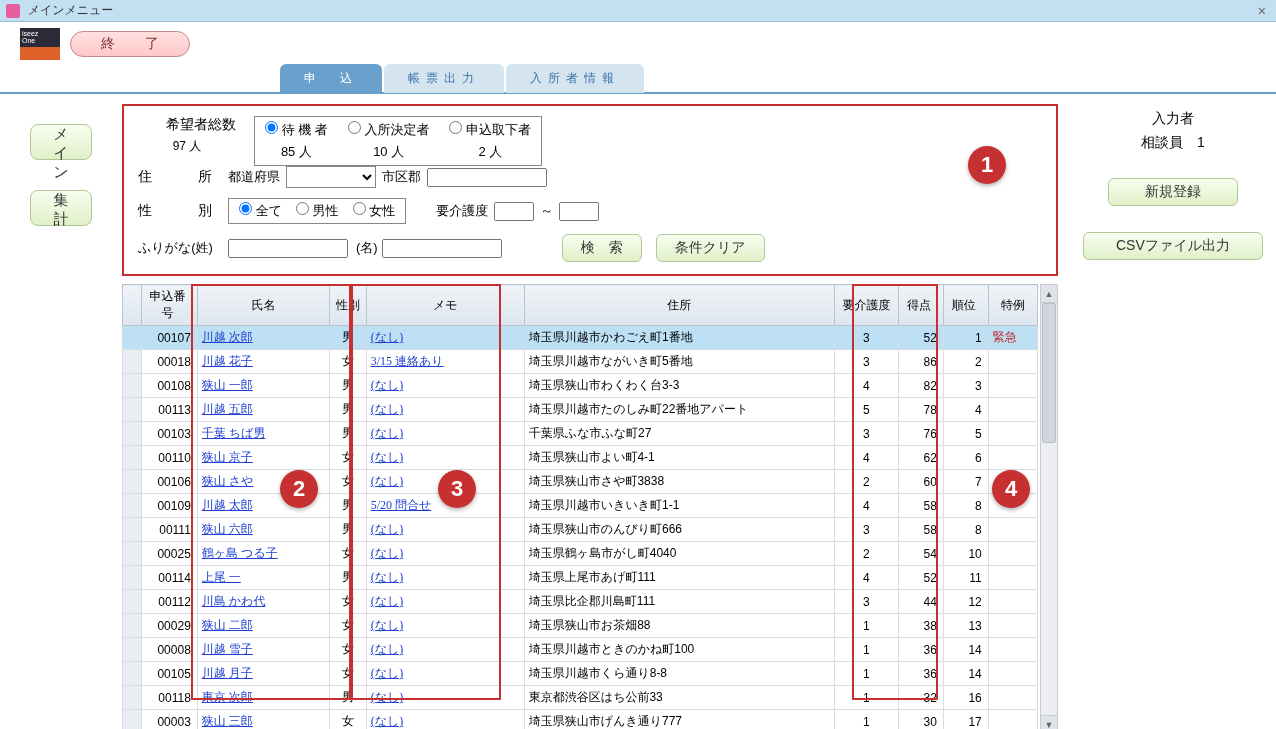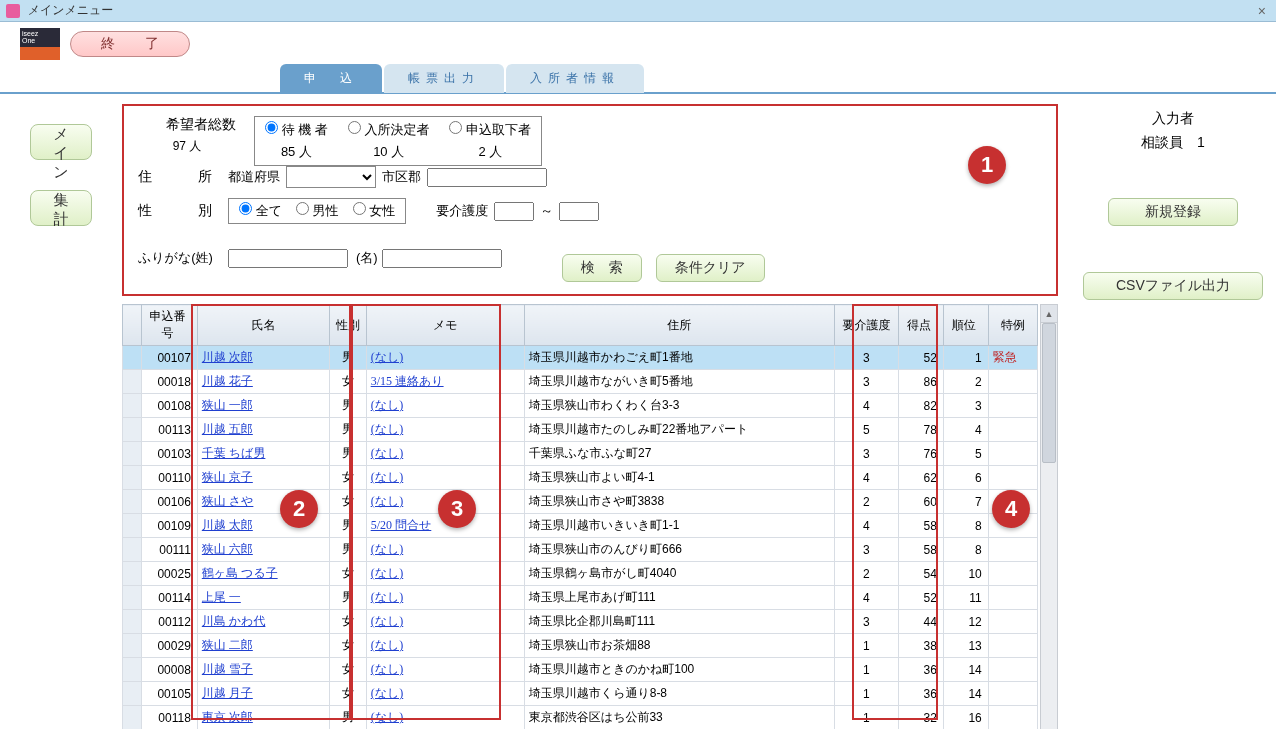--- a/index.html
+++ b/index.html
@@ -32,21 +32,21 @@
 .count-row { display: flex; align-items: flex-start; gap: 18px; }
 .count-block { text-align: center; }
 .count-block .lbl { font-size: 14px; margin-left: 28px; }
 .count-block .cnt { font-size: 12px; margin-top: 4px; }
 .status-group { border: 1px solid #888; display: flex; padding: 4px 10px; gap: 20px; }
 .status-item { text-align: center; }
 .status-item .r { font-size: 13px; }
 .status-item .c { font-size: 13px; margin-top: 4px; }
 select.sel { border: 1px solid #888; height: 22px; font-size: 13px; background: #fff; }
 .gender-group { border: 1px solid #888; padding: 3px 10px; display: flex; gap: 14px; justify-content: space-between; }
-.action-btn { height: 28px; padding: 0 18px; background: linear-gradient(#f8fdf0, #e0f0c8); border: 1px solid #b0c898; border-radius: 6px; font-size: 14px; cursor: pointer; color: #333; margin-top: 20px; }
+.action-btn { height: 28px; padding: 0 18px; background: linear-gradient(#f8fdf0, #e0f0c8); border: 1px solid #b0c898; border-radius: 6px; font-size: 14px; cursor: pointer; color: #333; }
 
 .rightcol { width: 170px; text-align: center; padding-top: 6px; display: flex; flex-direction: column; gap: 26px; align-items: center; }
 .rightcol .user-role { font-size: 14px; text-align: center; }
 .rightcol .user-name { font-size: 14px; margin-top: 6px; }
 
 .table-wrap { position: relative; margin-top: 8px; width: 936px; }
 table.grid { border-collapse: collapse; width: 916px; table-layout: fixed; }
 table.grid th { background: linear-gradient(#f0f4f8, #dde5ee); border: 1px solid #b8c4d0; padding: 3px 2px; font-size: 12px; font-weight: normal; text-align: center; }
 table.grid td { border: 1px solid #d8dde4; padding: 3px 4px; font-size: 12px; height: 22px; white-space: nowrap; overflow: hidden; }
 table.grid tr.sel td { background: #bde0f5; }

